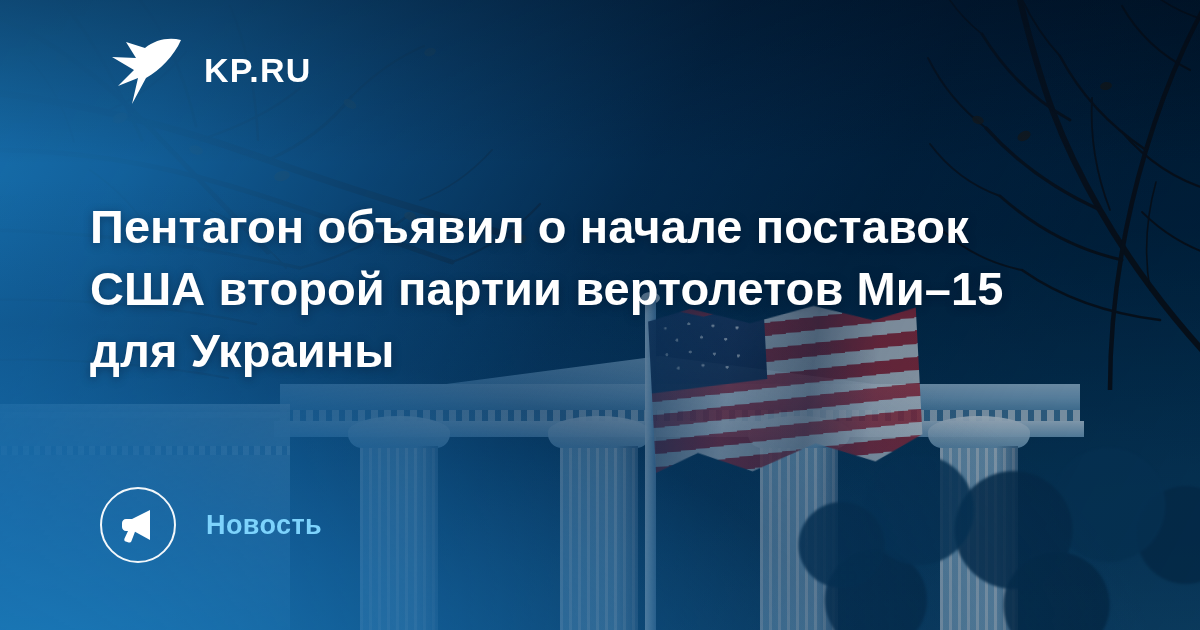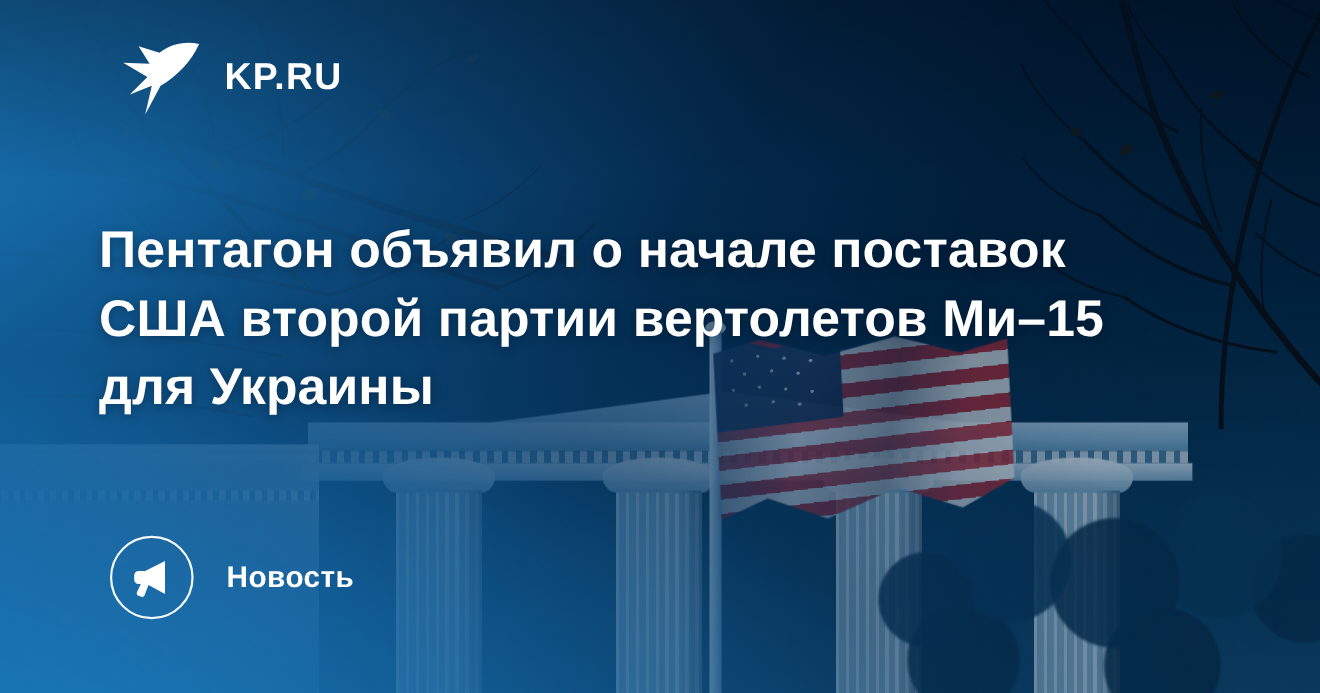--- a/index.html
+++ b/index.html
@@ -204,21 +204,21 @@
   }
 
   .tagrow{position:absolute;left:100px;top:487px;display:flex;align-items:center;gap:30px;}
   .tagcircle{
     width:76px;height:76px;border-radius:50%;
     border:2.5px solid rgba(255,255,255,.95);
     display:flex;align-items:center;justify-content:center;
   }
   .megaphone{width:40px;height:40px;display:block;}
   .tag-label{
-    color:#ffffff;font-size:27px;font-weight:700;letter-spacing:.4px;line-height:1;
+    color:#7dd3fc;font-size:27px;font-weight:700;letter-spacing:.4px;line-height:1;
     white-space:nowrap;
   }
 </style>
 </head>
 <body>
 
 <div class="card">
 
   <div class="bg">
     <div class="sky"></div>

